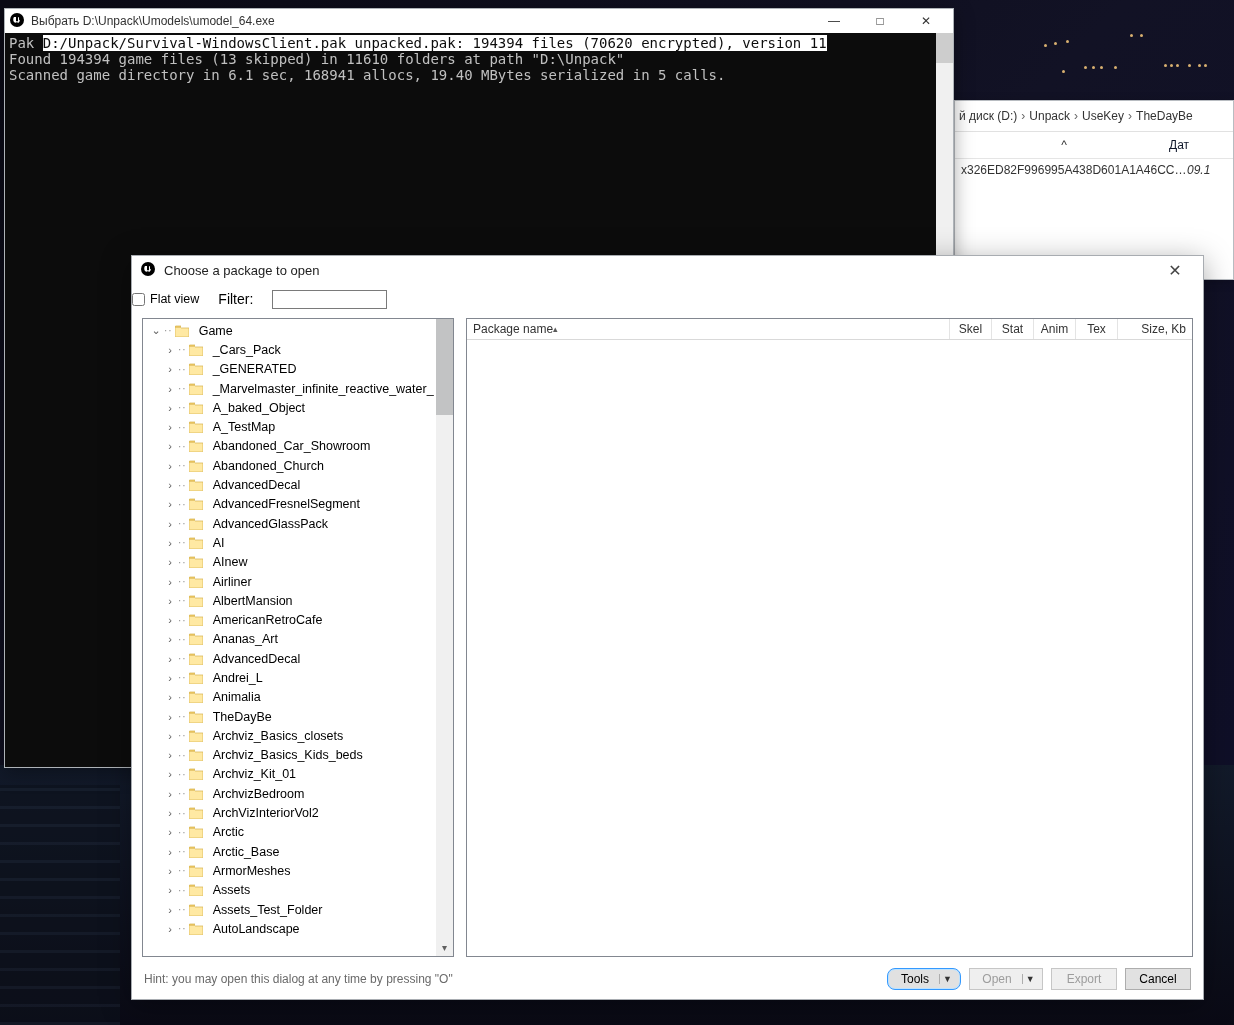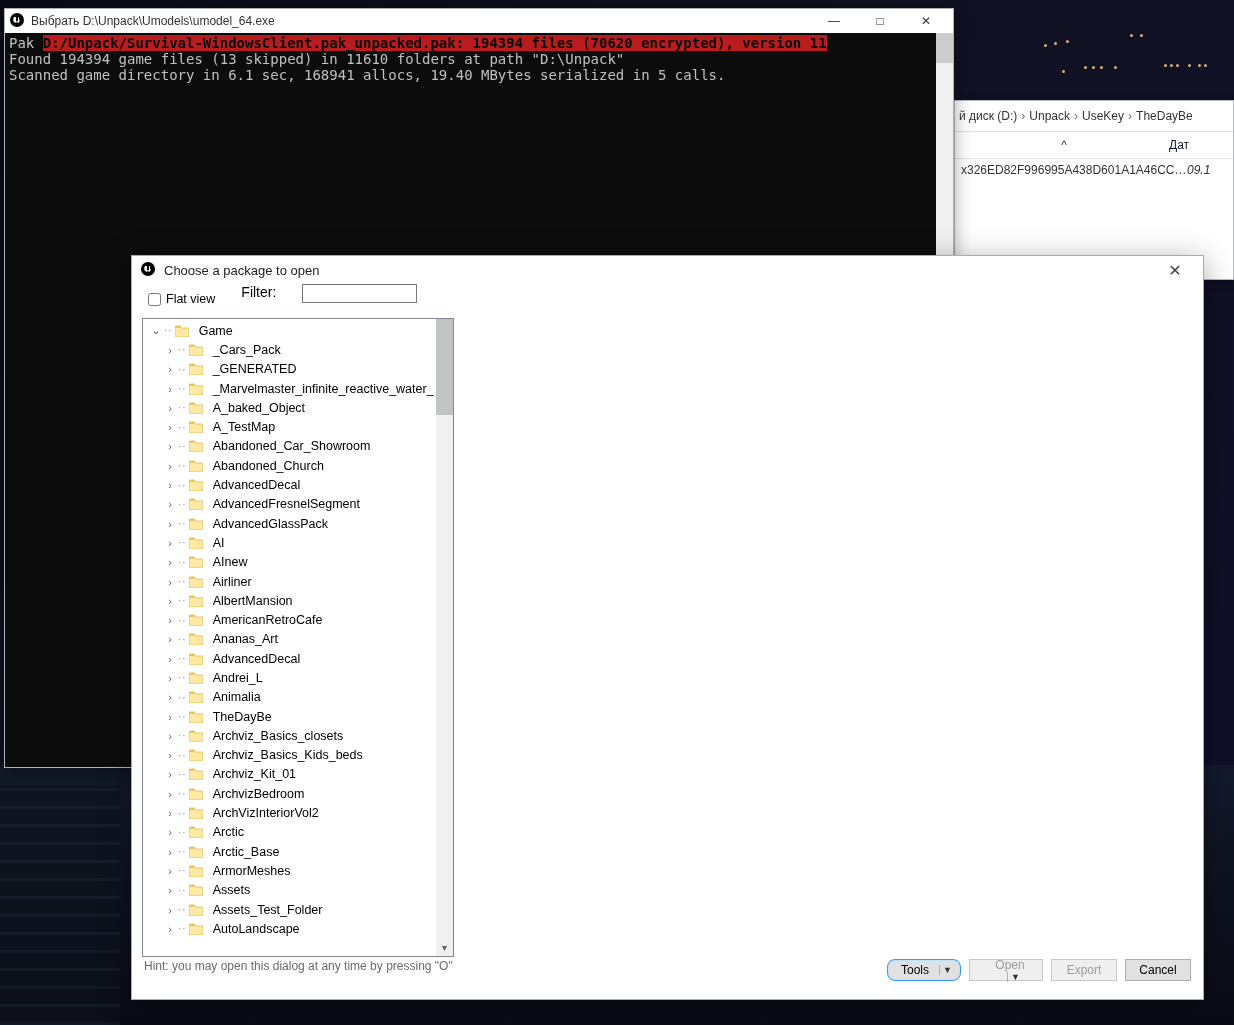--- a/index.html
+++ b/index.html
@@ -41,21 +41,21 @@
     height:24px; background:#fff; display:flex; align-items:center;
     padding:0 4px; font-size:12px; color:#333;
   }
   .titlebar .ue-icon { margin-right:6px; }
   .winbtns { margin-left:auto; display:flex; }
   .winbtn { width:46px; height:24px; display:flex; align-items:center; justify-content:center;
     color:#333; }
   .console-body { flex:1; background:#0c0c0c; color:#c0c0c0;
     font-family:Consolas,"Lucida Console",monospace; font-size:14px;
     line-height:16px; padding:2px 4px; position:relative; white-space:pre; }
-  .console-body .hi { background:#b91c1c; color:#0c0c0c;font-weight:bold; }
+  .console-body .hi { background:#ffffff; color:#0c0c0c; }
   .console-scroll { position:absolute; right:0; top:0; bottom:0; width:17px;
     background:#f0f0f0; }
   .console-thumb { position:absolute; top:0; height:30px; left:0; right:0;
     background:#cdcdcd; }
 
   
   .explorer-frag {
     position:absolute; left:954px; top:100px; right:0; height:180px;
     background:#fff; border:1px solid #b8bcc1; box-shadow:0 2px 10px rgba(0,0,0,.2);
     font-size:12px; color:#333;
@@ -77,22 +77,22 @@
     position:absolute; left:131px; top:255px; width:1073px; height:745px;
     background:#fff; border:1px solid #a8acb1; box-shadow:0 6px 28px rgba(0,0,0,.35);
     display:flex; flex-direction:column;
   }
   .dlg-title { height:28px; display:flex; align-items:center; padding:4px 8px;
     font-size:13px; color:#222; }
   .dlg-title .ue-icon { margin-right:8px; }
   .dlg-close { margin-left:auto; width:40px; height:28px; display:flex;
     align-items:center; justify-content:center; font-size:16px; color:#444; }
 
-  .dlg-controls { height:30px; display:flex; padding:0 16px;
-    gap:26px; }
+  .dlg-controls { height:30px; display:flex; align-items:center; padding:0 0;
+    gap:19px; }
   .dlg-controls label { display:flex; align-items:center; gap:5px; font-size:12.5px; }
   .dlg-controls input[type=checkbox] { width:13px; height:13px; }
   .dlg-controls .filter-lbl { font-size:14px; }
   .dlg-controls input[type=text] { width:115px; height:19px; border:1px solid #7a7a7a;
     font-size:12px; padding:0 3px; }
 
   .dlg-body { flex:1; display:flex; gap:12px; padding:4px 10px 2px; }
 
   
   .tree-pane { width:312px; border:1px solid #828790; position:relative;
@@ -120,30 +120,30 @@
   .list-pane { flex:1; border:1px solid #828790; background:#fff; position:relative; }
   .list-hdr { display:flex; height:21px; border-bottom:1px solid #d9d9d9;
     font-size:12px; color:#333; align-items:center; }
   .list-hdr div { border-right:1px solid #e4e4e4; height:100%; display:flex;
     align-items:center; padding:0 6px; }
   .col-pkg { flex:1; }
   .col-pkg .sort { margin:0 auto; font-size:9px; color:#595959; }
   .col-s { width:42px; justify-content:center; }
   .col-size { width:74px; justify-content:flex-end; border-right:none!important; }
 
-  .dlg-footer { height:40px; display:flex; align-items:flex-start; padding:0 12px;
+  .dlg-footer { height:40px; display:flex; align-items:center; padding:0 12px;
     gap:8px; }
   .hint { font-size:12px; color:#6a6a6a; flex:1; }
   .btn { height:22px; border:1px solid #adadad; background:#e1e1e1;
     font-size:12px; display:flex; align-items:center; justify-content:center;
     padding:0 12px; color:#000; min-width:66px; }
   .btn.drop { min-width:74px; padding-right:4px; }
   .btn.drop .dd { width:16px; border-left:1px solid #adadad; margin-left:10px;
     text-align:center; font-size:9px; color:#333; }
-  .btn.disabled { color:#9d9d9d; border-color:#c6c6c6; background:#efefef;flex-direction:column; }
+  .btn.disabled { color:#9d9d9d; border-color:#c6c6c6; background:#efefef; }
   .btn.focus { border-color:#3399ff; box-shadow:inset 0 0 0 1px #bde2ff;border-radius:8px; }
 
   svg.ue { width:16px; height:16px; }
   svg.fld { width:14px; height:12px; }
 </style>
 </head>
 <body>
 
 <div class="desktop">
   <div class="city-lights">
@@ -529,20 +529,34 @@
               </svg></span>
             <span class="tree-label">AutoLandscape</span>
           </div>
         </div>
       <div class="tree-scroll">
         <div class="tree-thumb"></div>
         <div class="tv-arrow">▾</div>
       </div>
     </div>
 
+    <div class="list-pane">
+      <div class="list-hdr">
+        <div class="col-pkg">
+          <span>Package name</span>
+          <span class="sort">▴</span>
+          <span style="flex:1"></span>
+        </div>
+        <div class="col-s">Skel</div>
+        <div class="col-s">Stat</div>
+        <div class="col-s">Anim</div>
+        <div class="col-s">Tex</div>
+        <div class="col-size">Size, Kb</div>
+      </div>
+    </div>
   </div>
 
   <div class="dlg-footer">
     <span class="hint">Hint: you may open this dialog at any time by pressing "O"</span>
     <div class="btn drop focus">
       <span>Tools</span>
       <span class="dd">▼</span>
     </div>
     <div class="btn drop disabled">
       <span>Open</span>

